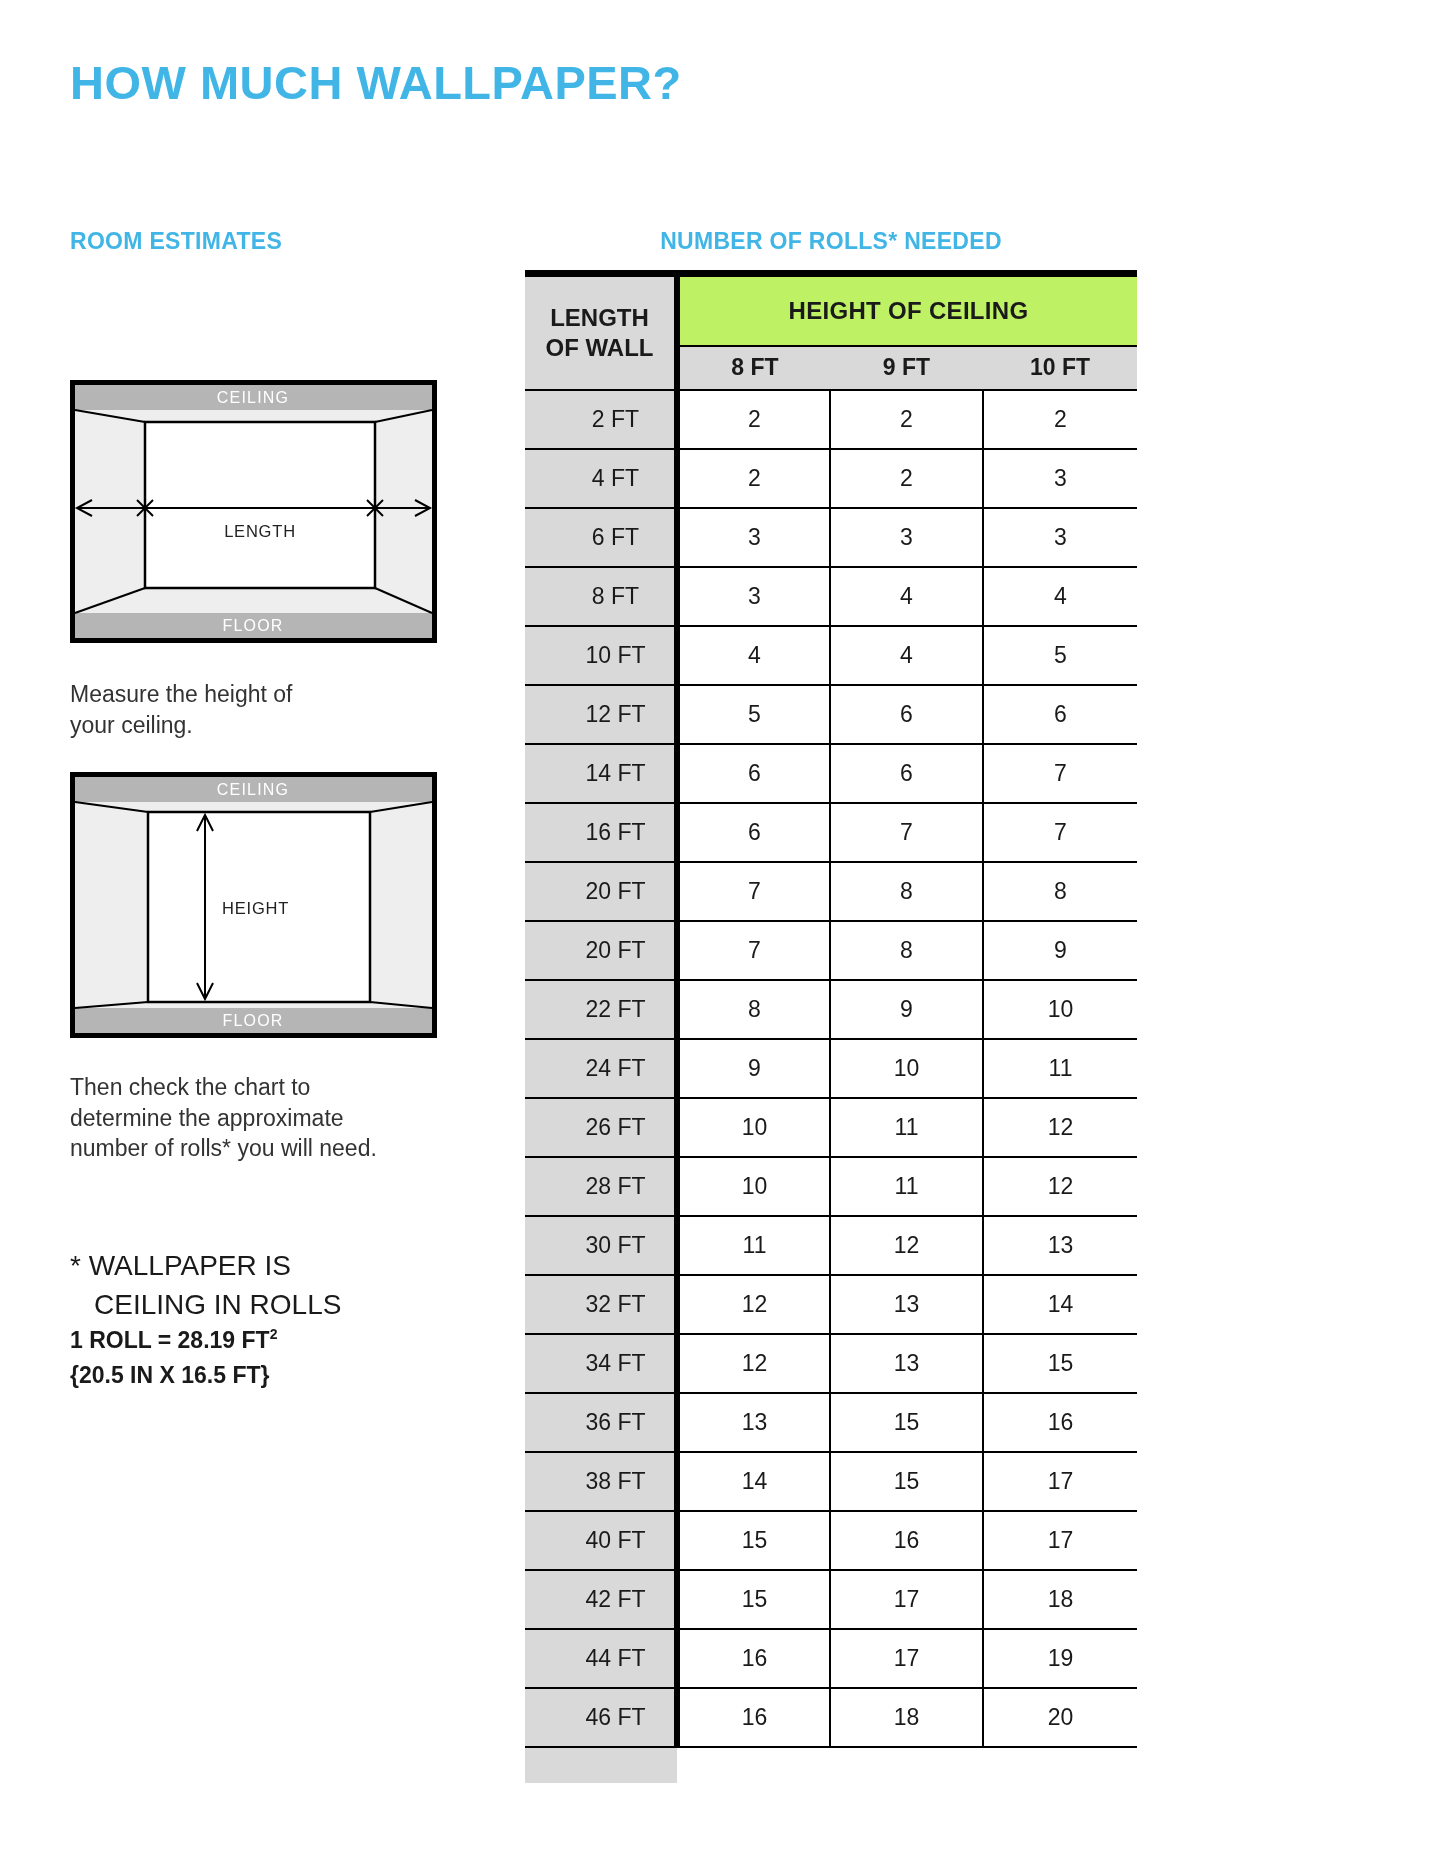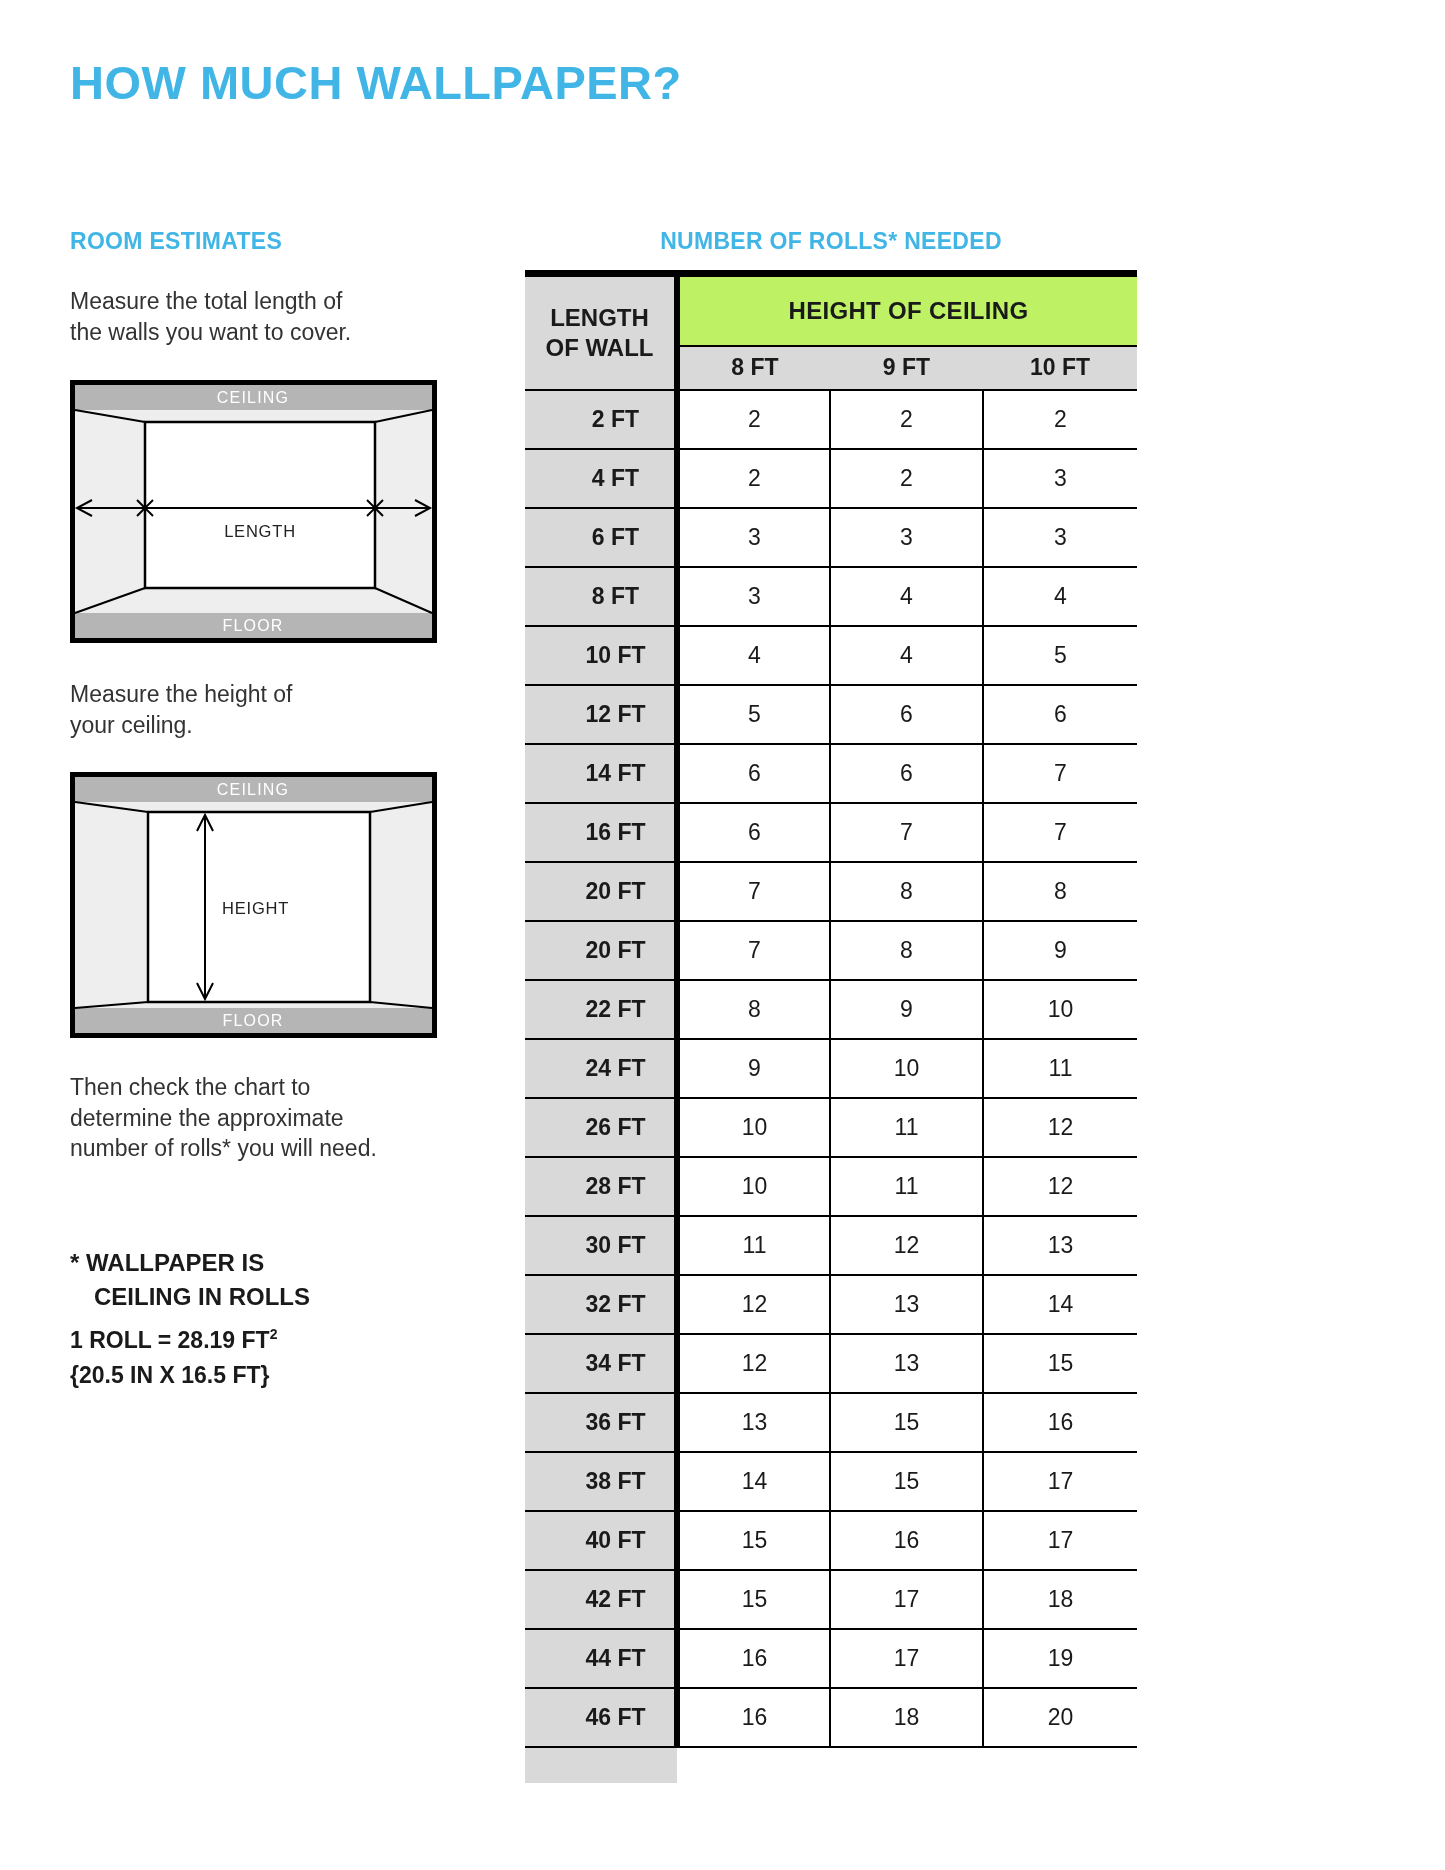--- a/index.html
+++ b/index.html
@@ -44,22 +44,22 @@
   .diagram-length { top: 380px; }
   .diagram-height { top: 772px; }
   .diagram text {
     font-family: "Liberation Sans", "DejaVu Sans", sans-serif;
   }
   .band-text { fill: #ffffff; font-size: 16px; letter-spacing: 1.2px; }
   .dim-text  { fill: #222222; font-size: 16.5px; letter-spacing: 0.8px; }
   .footnote {
     position: absolute;
     left: 70px; top: 1246px;
-    font-size: 24px;
-    font-weight: bold;
+    font-size: 28px;
+    font-weight: normal;
     color: #1a1a1a;
     line-height: 1.4;
   }
   .footnote-line2 { padding-left: 24px; }
   .roll-spec {
     position: absolute;
     left: 70px; top: 1323px;
     font-size: 23px;
     font-weight: bold;
     color: #1a1a1a;
@@ -98,21 +98,21 @@
     background: #d9d9d9;
     border-bottom: 2px solid #000000;
     height: 44px;
     font-weight: bold;
     font-size: 23px;
   }
   .rolls-table .row-label {
     background: #d9d9d9;
     border-right: 6px solid #000000;
     border-bottom: 2px solid #000000;
-    font-weight: bold;
+    font-weight: normal;
     font-size: 23px;
     height: 59px;
     padding-left: 32px;
   }
   .rolls-table .cell {
     border-bottom: 2px solid #000000;
     border-left: 2px solid #000000;
     font-size: 23px;
     background: #ffffff;
   }
@@ -127,22 +127,20 @@
 </head>
 <body>
 
 <div class="page">
 
   <h1 class="title">HOW MUCH WALLPAPER?</h1>
 
   <h2 class="section-title room-heading">ROOM ESTIMATES</h2>
   <h2 class="section-title table-heading">NUMBER OF ROLLS* NEEDED</h2>
 
-  <p class="step step1">Measure the total length of
-the walls you want to cover.</p>
 
   <svg class="diagram diagram-length" width="367" height="263" viewBox="0 0 367 263">
     <rect x="2.5" y="2.5" width="362" height="258" fill="#eeeeee" stroke="#000000" stroke-width="5"></rect>
     <rect x="5" y="5" width="357" height="25" fill="#b5b5b5"></rect>
     <rect x="5" y="233" width="357" height="25" fill="#b5b5b5"></rect>
     <g stroke="#000000" stroke-width="2">
       <line x1="5" y1="30" x2="75" y2="42"></line>
       <line x1="362" y1="30" x2="305" y2="42"></line>
       <line x1="5" y1="233" x2="75" y2="208"></line>
       <line x1="362" y1="233" x2="305" y2="208"></line>

